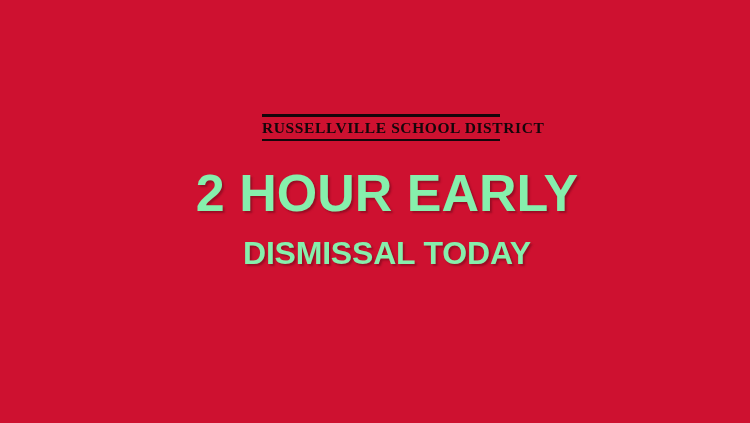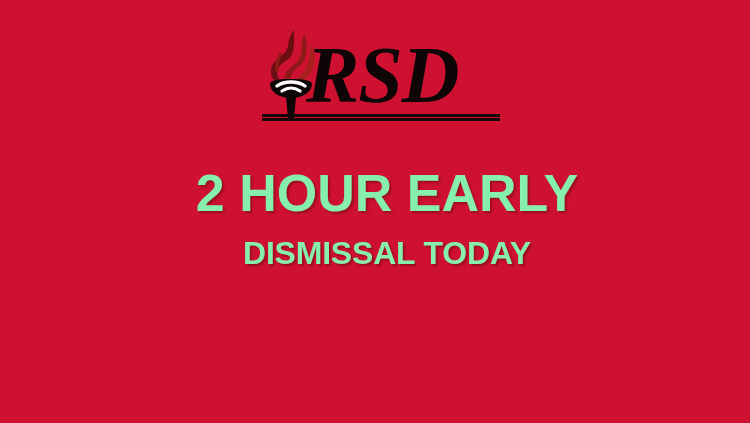--- a/index.html
+++ b/index.html
@@ -108,51 +108,24 @@
   .headline .line.l2 { font-size: 32px; letter-spacing: -0.2px; }
   .headline .line.l3 { font-size: 56px; letter-spacing: -0.3px; }
 </style>
 </head>
 <body>
 
 <div class="canvas">
 
   <div class="logo-block">
 
-    <div class="logo-row">
-
-      <div class="torch">
-        <svg viewBox="0 0 74 92" xmlns="http://www.w3.org/2000/svg">
-
-          <path d="M40 2 C33 10 36 17 32 23 C28 29 21 31 18 38 C15 45 18 52 24 56 L27 54 C23 49 22 44 25 39 C28 34 34 33 37 28 C41 22 40 12 40 2 Z" fill="#6b0f14"></path>
-
-          <path d="M50 6 C46 16 49 24 45 31 C41 38 33 40 31 47 C29 53 32 58 37 57 L39 55 C36 52 36 48 39 44 C43 39 49 37 51 30 C54 21 53 12 50 6 Z" fill="#8e1a18"></path>
-
-          <path d="M57 16 C55 26 56 33 52 40 C48 47 42 49 41 55 L45 57 C48 52 53 50 57 44 C62 36 61 24 57 16 Z" fill="#a8201e"></path>
-
-          <path d="M26 24 C22 31 20 37 22 44 L25 43 C24 37 25 31 28 26 Z" fill="#8e1a18"></path>
-
-          <path d="M16 56 C16 53 22 51 37 51 C52 51 58 53 58 56 C58 63 50 70 37 70 C24 70 16 63 16 56 Z" fill="#0d0506"></path>
-
-          <path d="M23 58 C27 55 31 54 37 54 C43 54 47 55 51 58" fill="none" stroke="#ffffff" stroke-width="3.4" stroke-linecap="round"></path>
-          <path d="M28 63 C31 61 34 60 37 60 C40 60 43 61 46 63" fill="none" stroke="#ffffff" stroke-width="3.2" stroke-linecap="round"></path>
-
-          <path d="M32 69 L42 69 L40 90 L34 90 Z" fill="#0d0506"></path>
-        </svg>
-      </div>
-
-      <div class="rsd-mark">
-        <svg viewBox="0 0 196 84" xmlns="http://www.w3.org/2000/svg">
-          <text x="0" y="66" font-family="'Liberation Serif', serif" font-size="80" font-weight="700" font-style="italic" fill="#0d0506" letter-spacing="-1">RSD</text>
-        </svg>
-      </div>
-    </div>
 
     <div class="tagline-wrap">
       <div class="rule top"></div>
+      <div class="tagline">RUSSELLVILLE SCHOOL DISTRICT</div>
       <div class="rule bot"></div>
     </div>
   </div>
 
   <div class="headline">
     <span class="line l1">2 HOUR EARLY</span>
     <span class="line l2">DISMISSAL TODAY</span>
   </div>
 
 </div>

